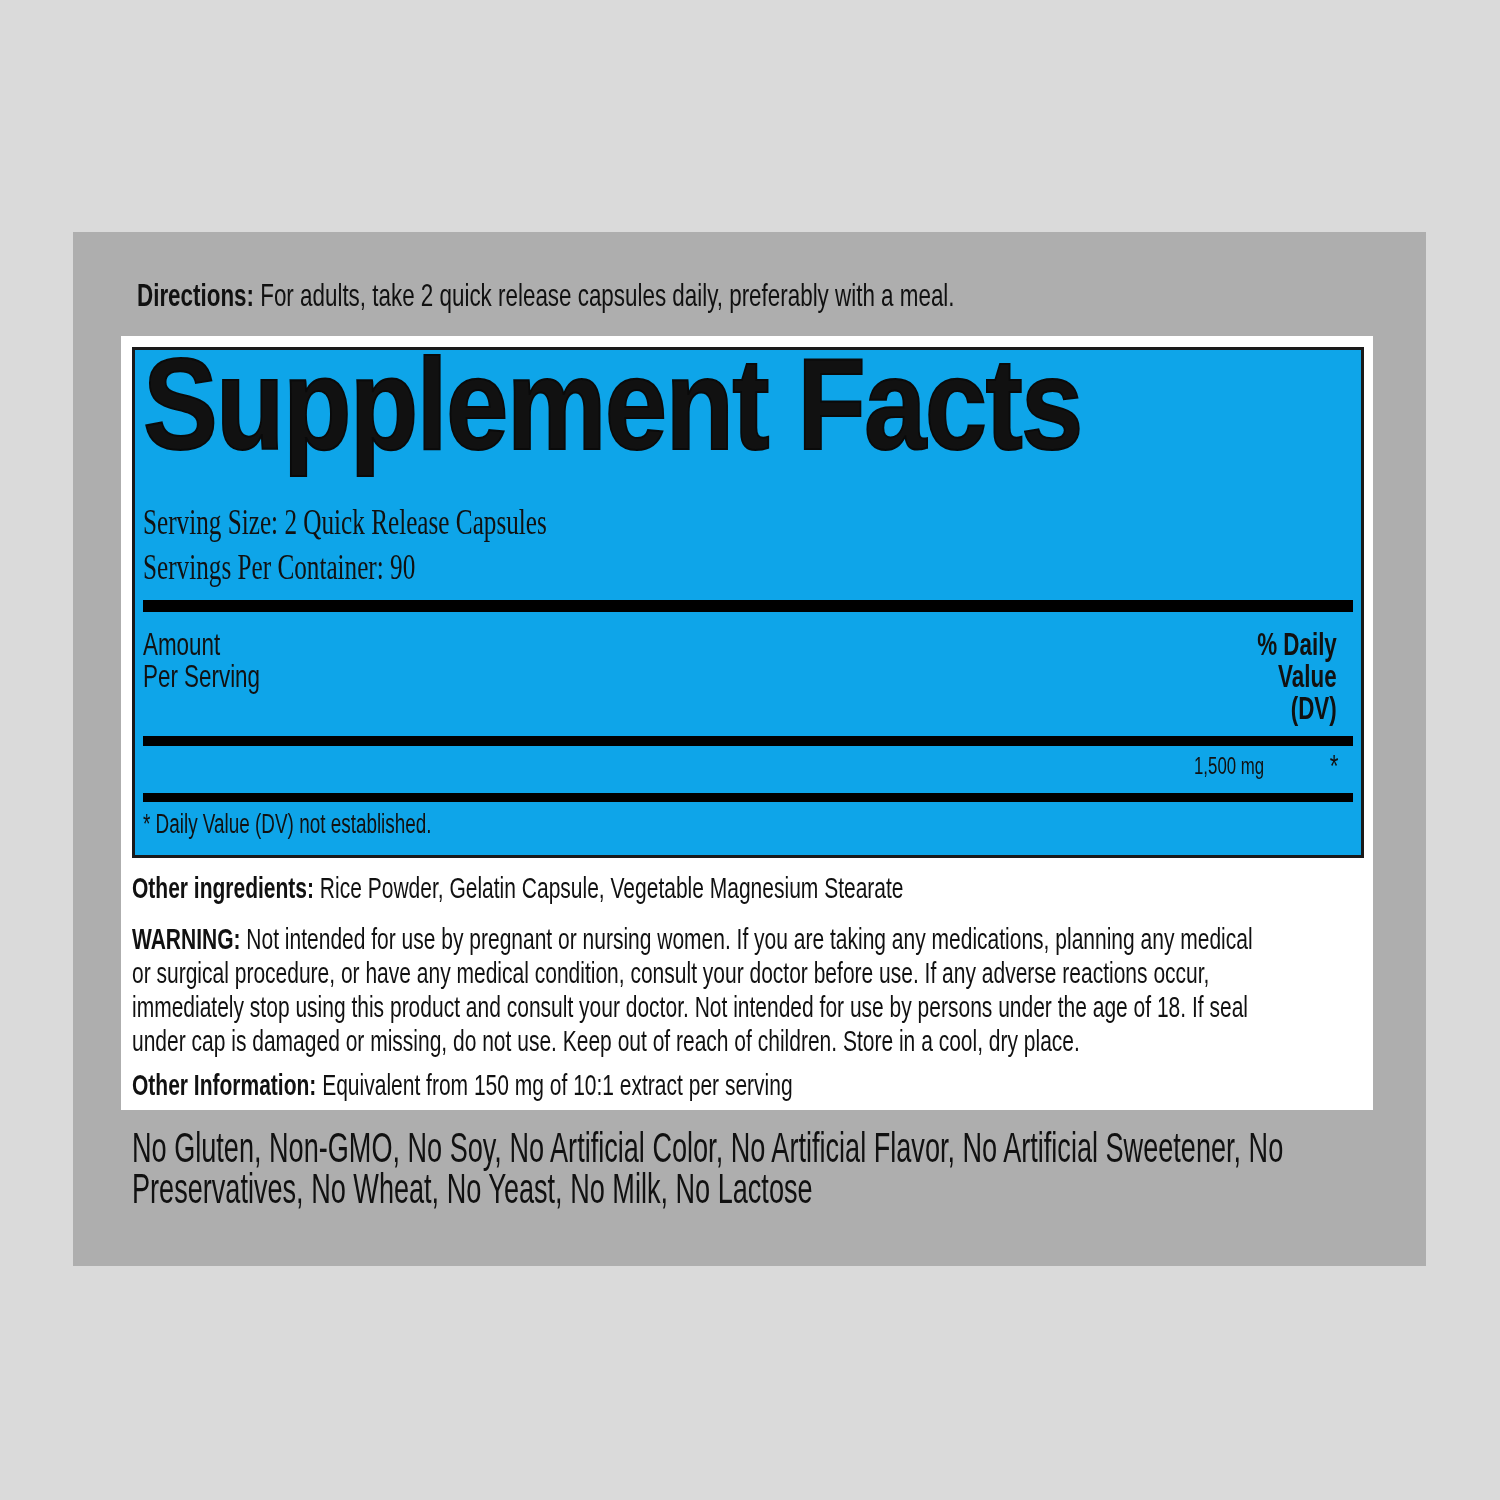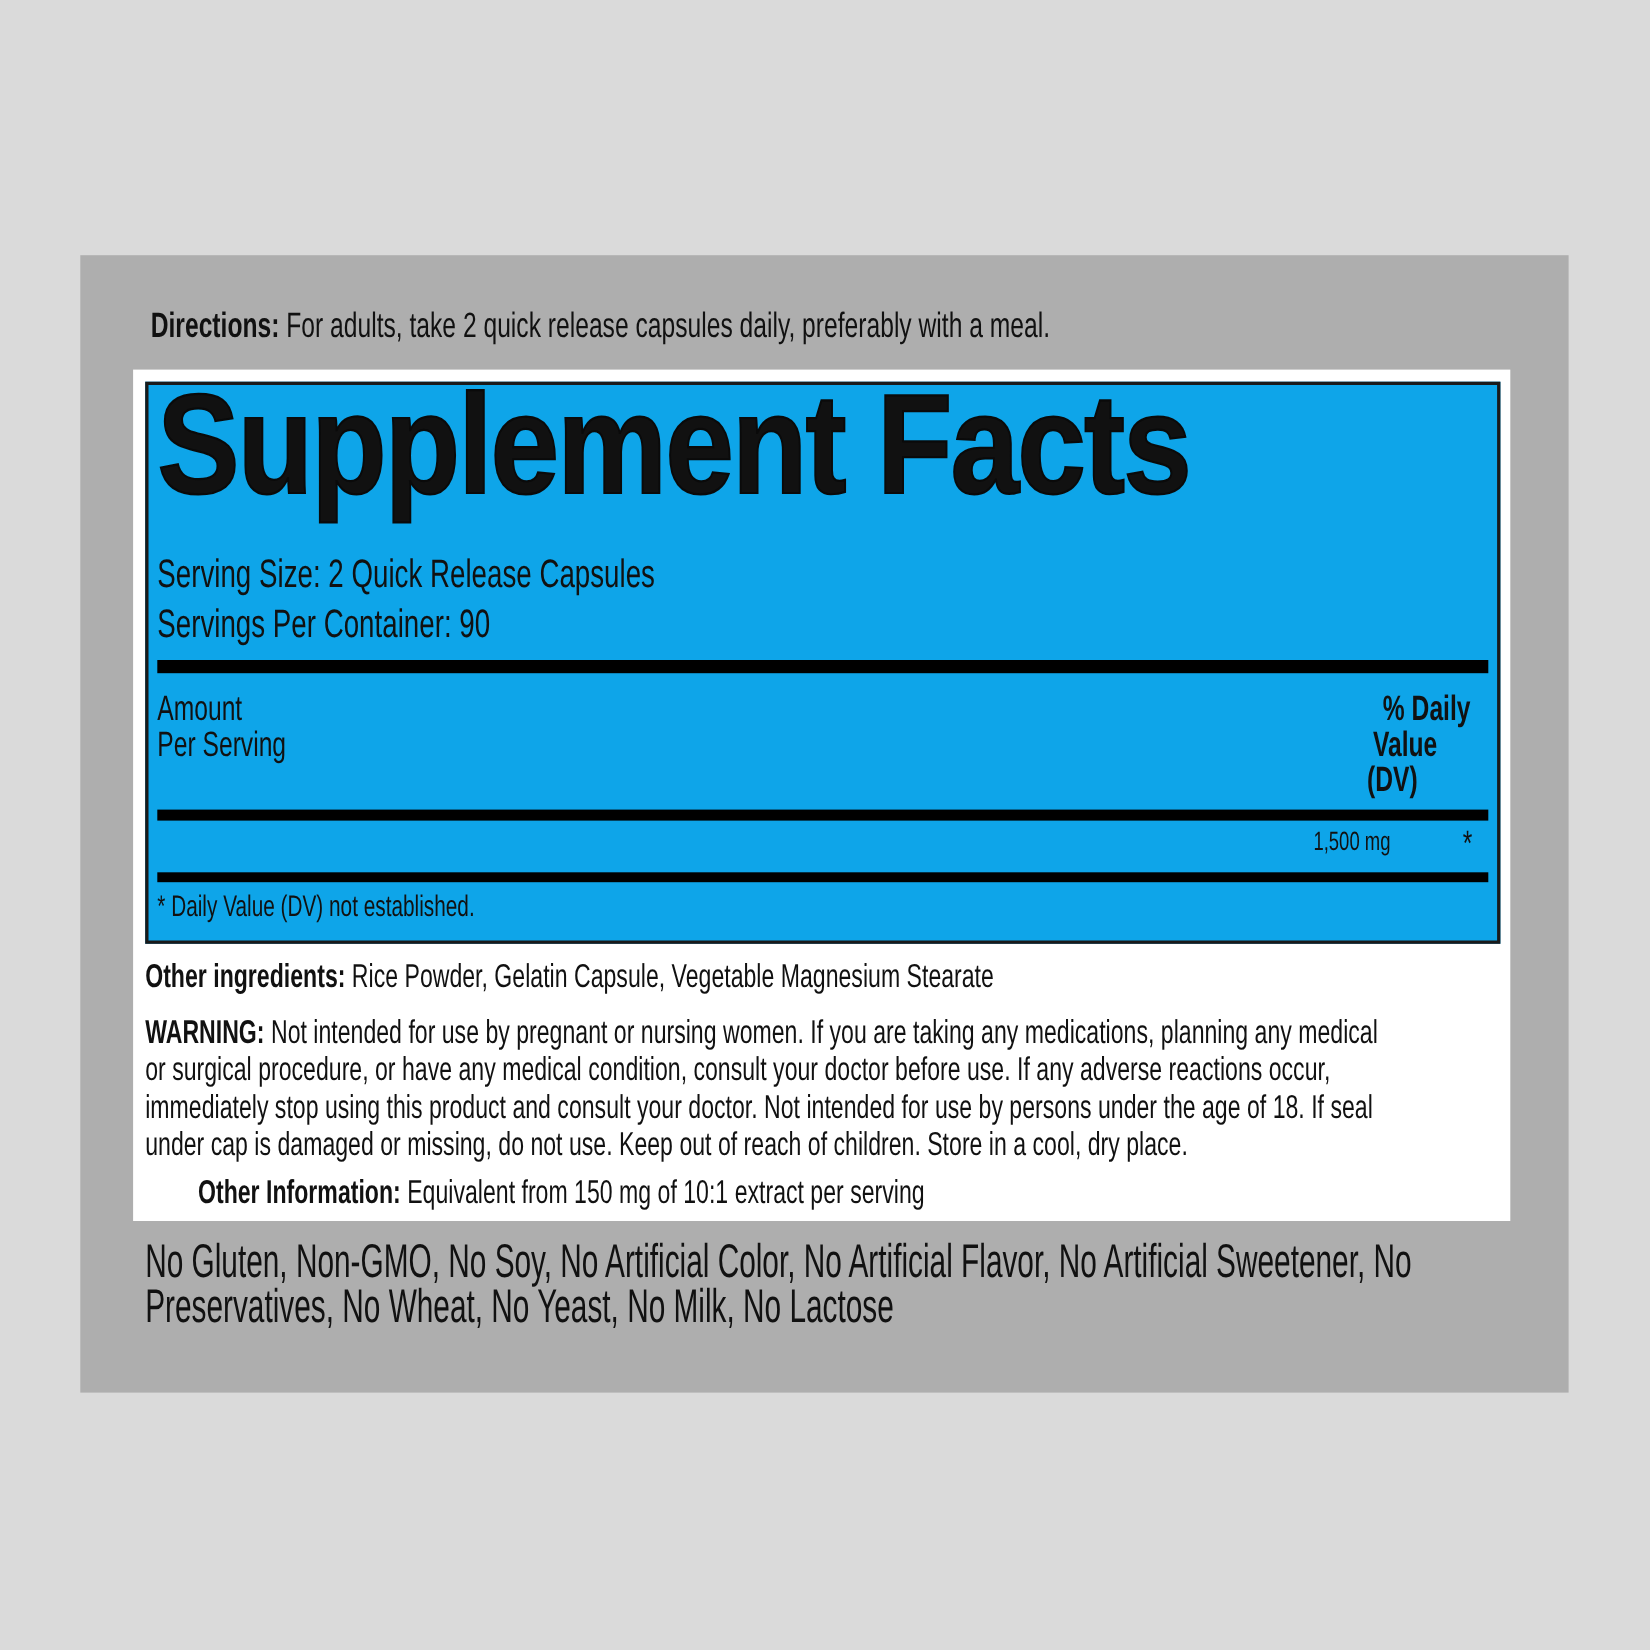--- a/index.html
+++ b/index.html
@@ -43,50 +43,50 @@
     position:absolute;left:11px;top:11px;width:1232px;height:511px;
     box-sizing:border-box;border:3px solid #1a1a1a;background:#0ea5e9;
   }
   .facts-title{
     position:absolute;left:8px;top:-10px;
     font-size:129px;line-height:129px;font-weight:bold;
     letter-spacing:-2px;
     -webkit-text-stroke:2px #0a0a0a;
     white-space:nowrap;
   }
-  .fs-line{position:absolute;left:8px;font-size:36px;line-height:40px;white-space:nowrap;}
+  .fs-line{position:absolute;left:8px;font-size:36px;line-height:40px;white-space:nowrap;font-family:Liberation Serif, serif;}
   .serving-size{top:152px;}
   .servings-per{top:197px;text-align:right;}
 
   .bar{position:absolute;left:8px;right:8px;background:#000;}
   .bar1{top:250px;height:12px;}
   .bar2{top:386px;height:10px;}
   .bar3{top:443px;height:9px;}
 
   .hdr-left{
     position:absolute;left:8px;top:278px;
     font-size:32px;line-height:32px;font-weight:normal;
   }
   .hdr-right{
     position:absolute;right:24px;top:278px;
-    font-size:32px;line-height:32px;font-weight:bold;text-align:left;
+    font-size:32px;line-height:32px;font-weight:bold;text-align:right;
   }
   .hline{white-space:nowrap;}
 
   .row-name{position:absolute;left:8px;top:398px;font-size:32px;line-height:36px;white-space:nowrap;}
   .row-amount{position:absolute;right:97px;top:398px;font-size:24px;line-height:36px;white-space:nowrap;}
   .row-dv{position:absolute;right:23px;top:398px;font-size:32px;line-height:36px;white-space:nowrap;}
 
   .footnote{position:absolute;left:8px;top:459px;font-size:27px;line-height:30px;white-space:nowrap;}
 
   
   .other-ing{position:absolute;left:11px;top:534px;font-size:30px;line-height:36px;white-space:nowrap;}
   .warning{position:absolute;left:11px;top:586px;font-size:30px;}
   .wline{height:34px;line-height:34px;white-space:nowrap;}
-  .other-info{position:absolute;left:11px;top:731px;font-size:30px;line-height:36px;white-space:nowrap;margin-left:48px;}
+  .other-info{position:absolute;left:11px;top:731px;font-size:30px;line-height:36px;white-space:nowrap;}
 
   
   .tagline{position:absolute;left:59px;top:895px;font-size:43px;}
   .tline{height:41px;line-height:41px;white-space:nowrap;}
 </style>
 </head>
 <body>
 
 <div class="stage">
   <div class="panel">

